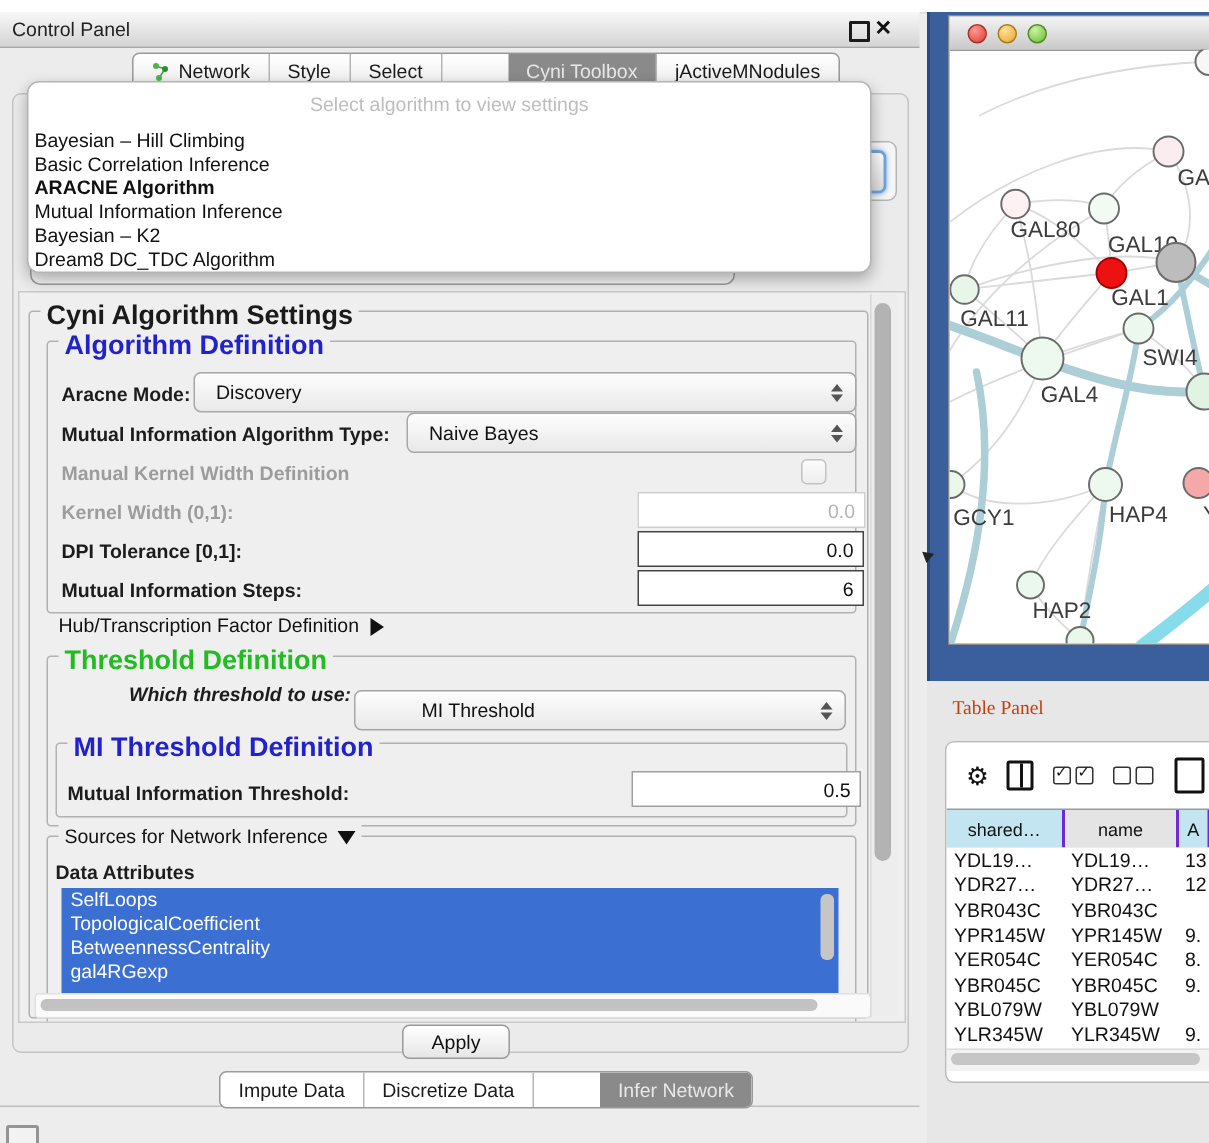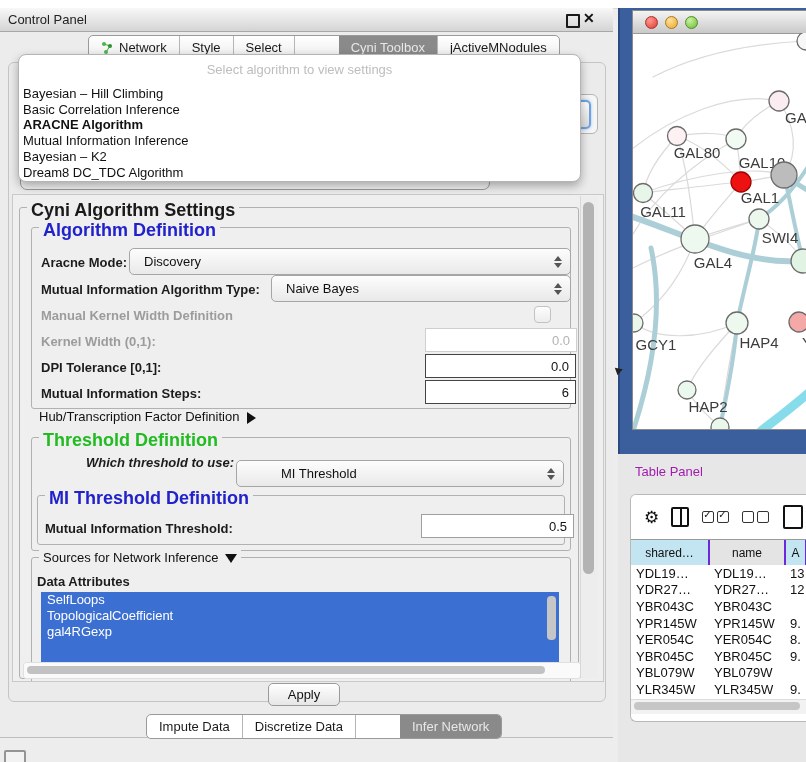--- a/index.html
+++ b/index.html
@@ -60,21 +60,21 @@
   .desktop-blue{left:618px;top:8px;width:188px;height:446px;background:var(--desktop_blue,#3b5f9d);border-left:2px solid #2c4a82;}
   .net-window{left:632px;top:10px;width:174px;height:418px;background:#ffffff;border:1px solid #8a8a8a;overflow:hidden;}
   .net-titlebar{left:0;top:0;width:174px;height:22px;background:linear-gradient(#f4f4f4,#c9c9c9);border-bottom:1px solid #9a9a9a;}
   .tl{position:absolute;top:5px;width:11px;height:11px;border-radius:50%;}
   .tl.r{left:12px;background:radial-gradient(circle at 35% 30%,#ff9a90,#df3a33);border:1px solid #a8322c;}
   .tl.y{left:32px;background:radial-gradient(circle at 35% 30%,#ffe09a,#eaa72a);border:1px solid #a87b1e;}
   .tl.g{left:52px;background:radial-gradient(circle at 35% 30%,#c9f3a0,#6dbb33);border:1px solid #4f8c26;}
   .net-svg{position:absolute;left:0;top:22px;}
   .nlabel{font-family:"Liberation Sans",sans-serif;font-size:15px;fill:#3c3c3c;}
   .table-panel{left:618px;top:454px;width:188px;height:308px;background:#e7e7e7;}
-  .tp-title{left:17px;top:10px;font-size:13px;color:#a21caf;}
+  .tp-title{left:17px;top:10px;font-size:13px;color:#c2410c;font-family:Liberation Serif, serif;}
   .tp-inner{left:12px;top:40px;width:176px;height:226px;background:#ffffff;border:1px solid #b9b9b9;border-radius:6px 0 0 6px;border-right:none;overflow:hidden;}
   .tp-toolbar{position:absolute;left:0;top:0;width:176px;height:44px;background:#ffffff;display:flex;align-items:center;}
   .gear{font-size:17px;color:#111;margin-left:13px;}
   .col-ico{width:14px;height:16px;border:2px solid #111;border-radius:2px;margin-left:12px;position:relative;}
   .col-ico:before{content:"";position:absolute;left:50%;top:0;width:2px;height:100%;background:#111;}
   .cb{width:10px;height:10px;border:1.5px solid #333;border-radius:2px;display:inline-block;position:relative;background:#fff;}
   .cb.on:after{content:"✓";position:absolute;left:0px;top:-3px;font-size:10px;color:#111;}
   .cb-pair{display:flex;gap:3px;margin-left:13px;}
   .doc-ico{width:16px;height:20px;border:2px solid #111;border-radius:2px;margin-left:14px;background:#fff;}
   .thead{position:absolute;left:0;top:44px;width:176px;height:25px;border-top:1px solid #9a9a9a;border-bottom:1px solid #9a9a9a;display:flex;}
@@ -207,20 +207,21 @@
       <div class="field" style="left:408px;top:319px;width:145px;">0.5</div>
 
       <div class="group" style="left:18px;top:362px;width:538px;height:130px;"></div>
       <span style="position:absolute;left:26px;top:355px;background:#efefef;padding:0 4px;font-size:13px;color:#111;">
         <span>Sources for Network Inference</span><span class="tri-down"></span>
       </span>
       <span class="lbl" style="left:24px;top:379px;">Data Attributes</span>
       <div class="abs attr-list" style="left:28px;top:397px;">
           <div class="attr-item">SelfLoops</div>
           <div class="attr-item">TopologicalCoefficient</div>
+          <div class="attr-item">BetweennessCentrality</div>
           <div class="attr-item">gal4RGexp</div>
         </div>
       <div class="abs list-vscroll" style="left:534px;top:401px;"></div>
       <div class="abs hscroll-track" style="left:10px;top:467px;"></div>
       <div class="abs hscroll-thumb" style="left:14px;top:471px;"></div>
     </div>
 
     <div class="abs frame-vscroll-track"></div>
     <div class="abs frame-vscroll-thumb"></div>
 

